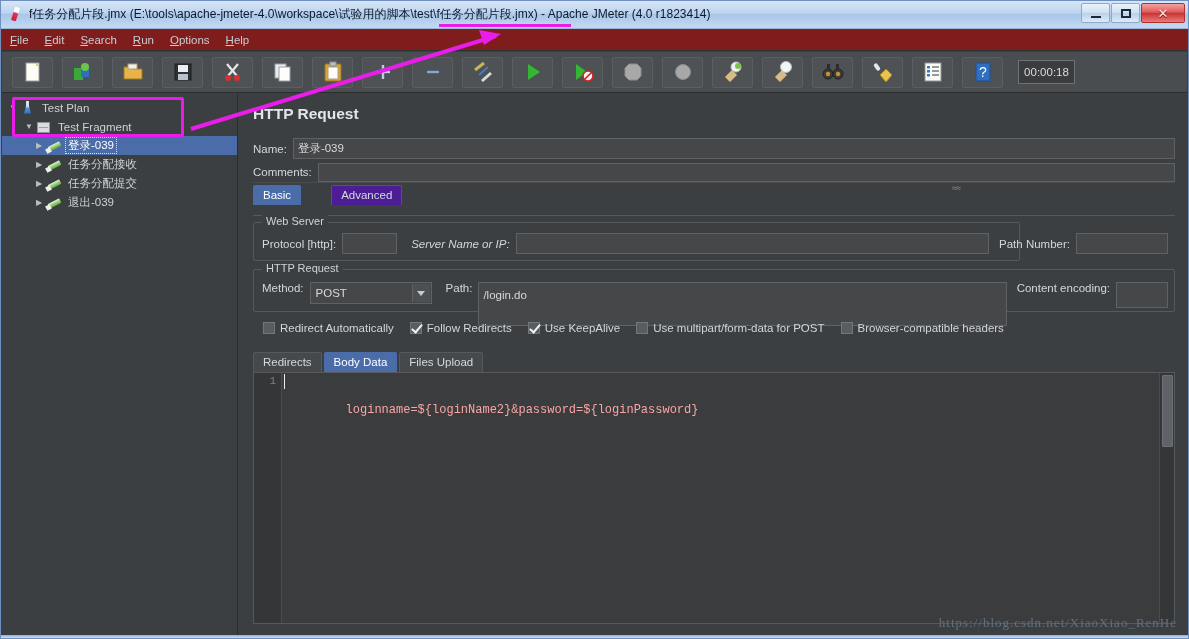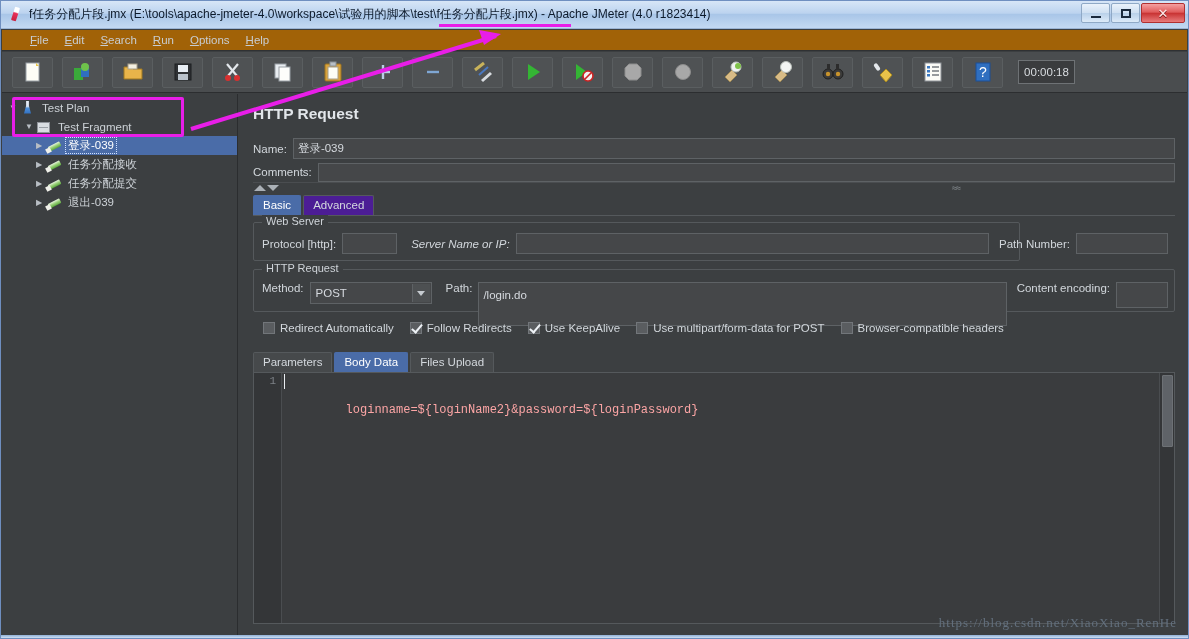--- a/index.html
+++ b/index.html
@@ -55,22 +55,22 @@
     background: linear-gradient(to bottom, #f5a0a0 0%, #e05c5c 45%, #c93434 52%, #e87b7b 100%);
     border-color: #b03030;
   }
   .winbtn .min-glyph { width: 10px; height: 2px; background: #1a2a3d; margin-top: 7px; }
   .winbtn .max-glyph { width: 10px; height: 9px; border: 2px solid #1a2a3d; }
   .winbtn .close-glyph { color: #ffe9e9; font-size: 13px; font-weight: bold; line-height: 1; text-shadow: 0 1px 0 #6a1010; }
 
   
   .menubar {
     position: absolute; left: 1px; top: 29px; width: 1185px; height: 21px;
-    background: #a16207;
-    display: flex; align-items: center; padding-left: 20px;
+    background: #7f1d1d;
+    display: flex; align-items: center; padding-left: 0;
     border-bottom: 1px solid #2f3133;
   }
   .menu-item {
     font-size: 11.5px; color: #c8cdd2; padding: 2px 8px; cursor: default;
   }
   .menu-item u { text-decoration: underline; }
 
   
   .toolbar {
     position: absolute; left: 1px; top: 51px; width: 1185px; height: 41px;
@@ -167,21 +167,21 @@
     position: absolute; left: 12px; top: 88px; width: 922px; height: 10px;
     background: #3c3f41; border-top: 1px solid #4a4d50;
     display: flex; align-items: center;
   }
   .split-arrows { display: flex; gap: 1px; margin-left: 1px; }
   .arr-up { width: 0; height: 0; border-left: 6px solid transparent; border-right: 6px solid transparent; border-bottom: 6px solid #aab0b6; }
   .arr-dn { width: 0; height: 0; border-left: 6px solid transparent; border-right: 6px solid transparent; border-top: 6px solid #aab0b6; }
   .split-grip { margin-left: auto; margin-right: 215px; color: #8d9399; font-size: 9px; letter-spacing: -1px; }
 
   
-  .tabs { position: absolute; left: 12px; top: 101px; display: flex; align-items: flex-end; }
+  .tabs { position: absolute; left: 12px; top: 91px; display: flex; align-items: flex-end; gap: 28px; }
   .tab {
     font-size: 11.5px; color: #d4d9de; padding: 3px 9px 4px 9px;
     border: 1px solid #55595c; border-bottom: none;
     background: #4c1d95; border-radius: 2px 2px 0 0; margin-right: 2px;
   }
   .tab.active { background: #4a6ca8; color: #ffffff; border-color: #4a6ca8; }
 
   .tabline { position: absolute; left: 12px; top: 121px; width: 922px; height: 1px; background: #55595c; }
 
   
@@ -593,21 +593,21 @@
         <span class="cbox"></span>
         <span class="cblbl">Use multipart/form-data for POST</span>
       </span>
       <span class="cbwrap">
         <span class="cbox"></span>
         <span class="cblbl">Browser-compatible headers</span>
       </span>
     </div>
 
     <div class="btabs">
-      <div class="btab">Parameters</div>
+      <div class="btab">Redirects</div>
       <div class="btab active">Body Data</div>
       <div class="btab">Files Upload</div>
     </div>
 
     <div class="editor">
       <div class="gutter">1</div>
       <div class="code">
         <span class="caret"></span>
         <span>loginname=${loginName2}&amp;password=${loginPassword}</span>
       </div>

